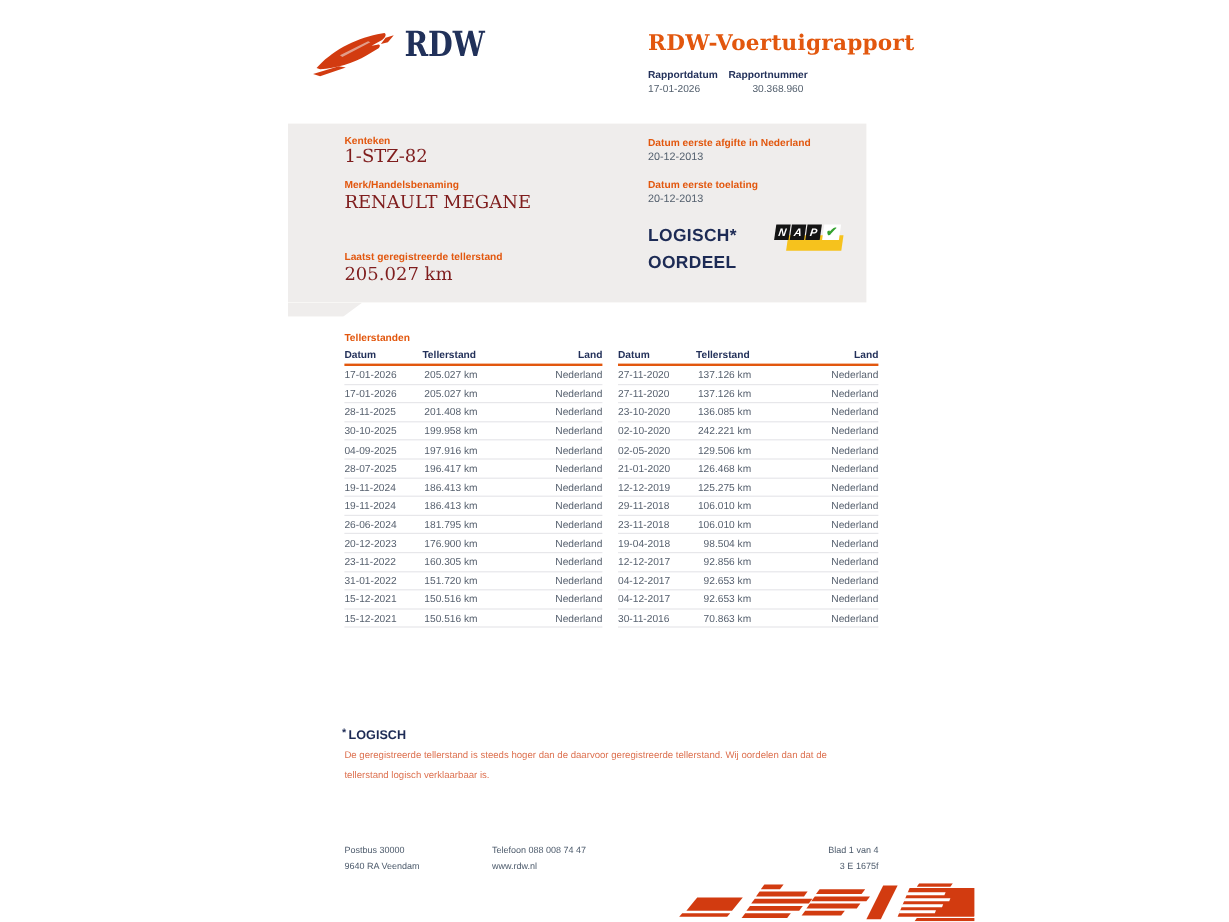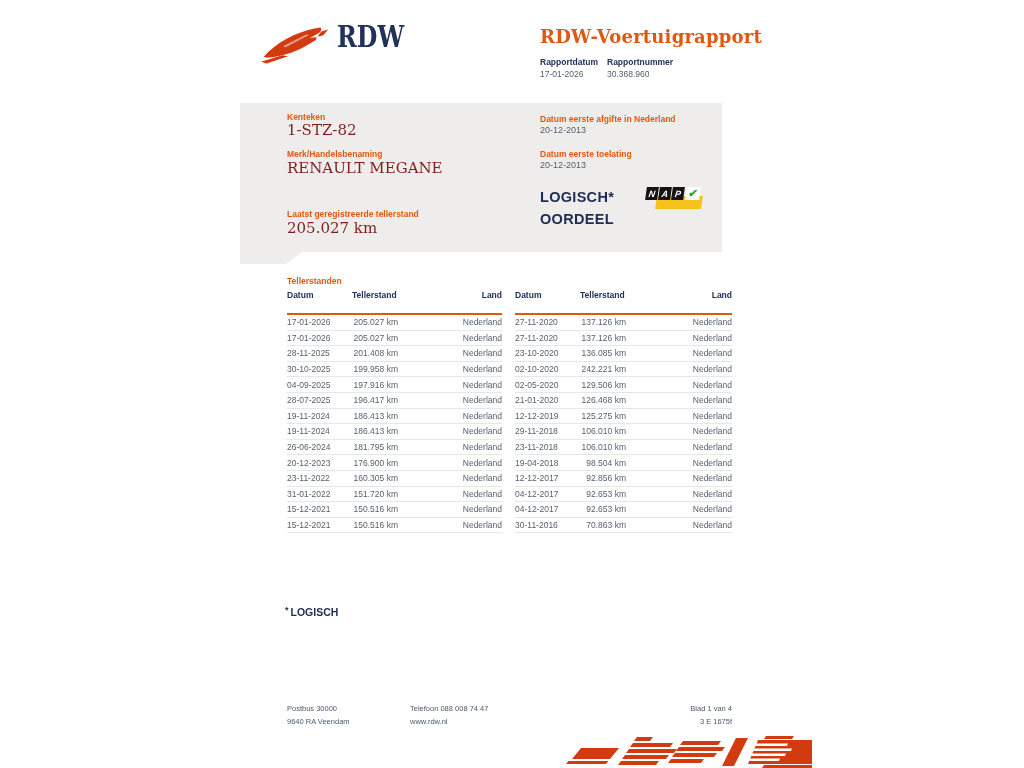--- a/index.html
+++ b/index.html
@@ -37,21 +37,21 @@
   .nap-check{position:absolute;top:2px;width:14px;height:13px;background:#ffffff;color:#33a12e;
              font-size:11px;font-weight:bold;display:flex;align-items:center;justify-content:center;
              transform:skewX(-8deg);}
 
   
   .section-title{position:absolute;left:287px;top:276px;font-size:8.5px;font-weight:bold;color:#e2570e;}
   .vtable{position:absolute;top:290px;font-size:8.5px;color:#57616f;}
   .vtable.left{left:287px;width:215px;}
   .vtable.right{left:515px;width:217px;}
   .thead{display:grid;grid-template-columns:65px 46px 1fr;font-weight:bold;color:#23315a;
-         border-bottom:2px solid #e2570e;padding-bottom:13px;}
+         border-bottom:2px solid #e2570e;padding-bottom:3px;}
   .thead .hc2{text-align:right;}
   .trow{display:grid;grid-template-columns:65px 46px 1fr;height:14.6px;align-items:center;
         border-bottom:1px solid #e7e7ea;}
   .tcell.c1{text-align:right;}
   .tcell.c2{text-align:right;}
 
   
   .fn-title{position:absolute;left:285px;top:605px;font-size:10.5px;font-weight:bold;color:#1d2b55;}
   .fn-title .ast{font-size:9px;vertical-align:3px;margin-right:2px;}
   .fn-text{position:absolute;left:287px;top:622px;width:420px;font-size:8px;line-height:16px;
@@ -76,21 +76,21 @@
     <path fill="#d23b10" d="M67 5 L74 3 L69 9 L63 10.5 Z"></path>
     <path fill="#d23b10" d="M5 36 L27 29.5 L33 30.5 L11 38 Z"></path>
     <path fill="#efedec" d="M28 20 L52 8 L54 9 L30 21.5 Z" opacity=".55"></path>
   </svg>
   <div class="logo-text">RDW</div>
 
   <div class="doc-title">RDW-Voertuigrapport</div>
   <div class="meta-label" style="left:540px;top:57px;">Rapportdatum</div>
   <div class="meta-value" style="left:540px;top:69px;">17-01-2026</div>
   <div class="meta-label" style="left:607px;top:57px;">Rapportnummer</div>
-  <div class="meta-value" style="left:607px;top:69px;">30.368.960</div>
+  <div class="meta-value" style="left:627px;top:69px;">30.368.960</div>
 
   <div class="vbox"></div>
   <div class="vbox-tail"></div>
 
   <div class="lbl-orange" style="left:287px;top:112px;">Kenteken</div>
   <div class="val-serif" style="left:287px;top:121px;">1-STZ-82</div>
   <div class="lbl-orange" style="left:287px;top:149px;">Merk/Handelsbenaming</div>
   <div class="val-serif" style="left:287px;top:159px;">RENAULT MEGANE</div>
   <div class="lbl-orange" style="left:287px;top:209px;">Laatst geregistreerde tellerstand</div>
   <div class="val-serif" style="left:287px;top:219px;">205.027 km</div>
@@ -271,20 +271,21 @@
           <span class="tcell c0">30-11-2016</span>
           <span class="tcell c1">70.863 km</span>
           <span class="tcell c2">Nederland</span>
         </div>
       </div>
   </div>
 
   <div class="fn-title">
     <span class="ast">*</span><span>LOGISCH</span>
   </div>
+  <div class="fn-text">De geregistreerde tellerstand is steeds hoger dan de daarvoor geregistreerde tellerstand. Wij oordelen dan dat de tellerstand logisch verklaarbaar is.</div>
 
   <div class="foot c1">
     <div>Postbus 30000</div>
     <div>9640 RA Veendam</div>
   </div>
   <div class="foot c2">
     <div>Telefoon 088 008 74 47</div>
     <div>www.rdw.nl</div>
   </div>
   <div class="foot c3">

